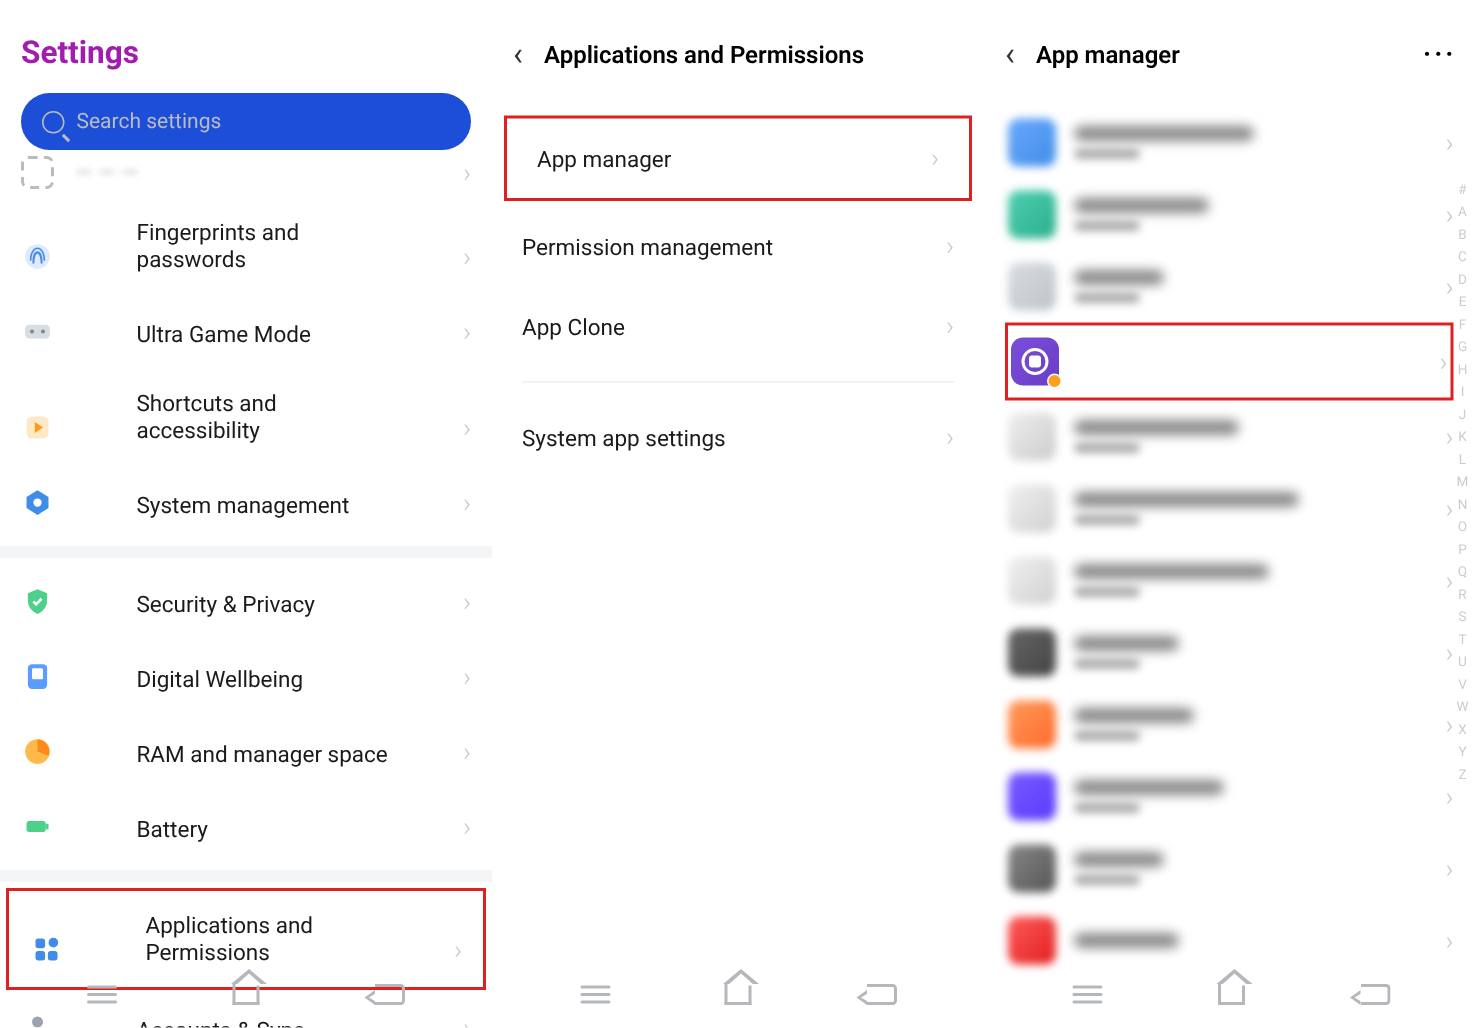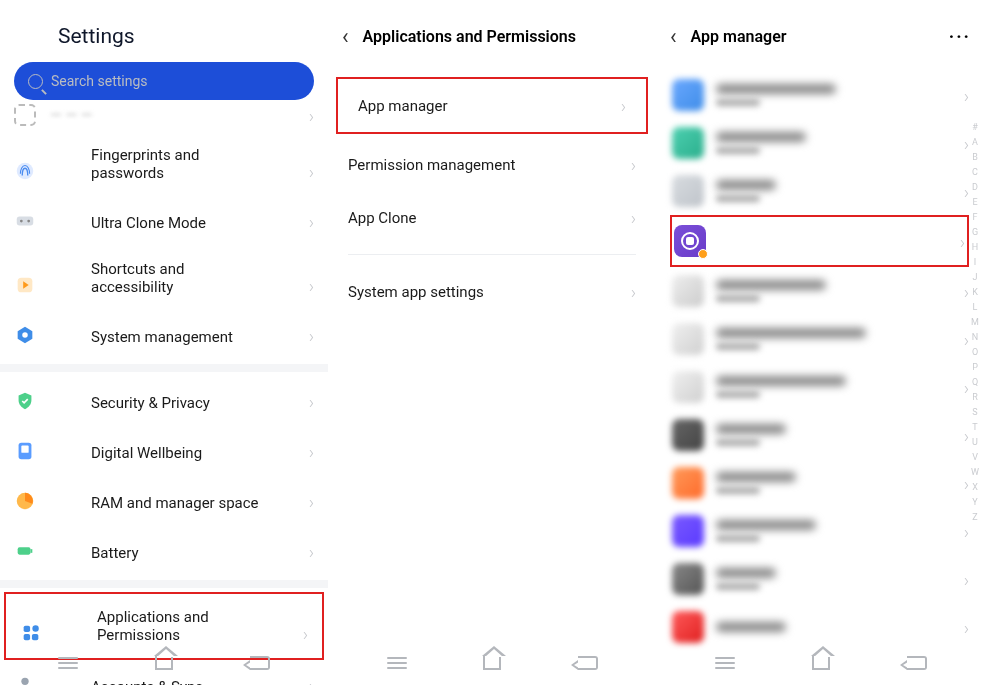--- a/index.html
+++ b/index.html
@@ -21,24 +21,23 @@
       position: relative;
       background: #fff;
     }
     .screen-1 { width: 328px; }
     .screen-2 { width: 328px; }
     .screen-3 { width: 329px; }
 
     
     .title-settings {
       font-size: 21px;
-      font-weight: 400;
+      font-weight: 700;
       padding: 24px 0 0 14px;
-      color: #0f172a;
-      margin-left: 44px;
+      color: #a21caf;
     }
     .search-box {
       margin: 14px 14px 4px 14px;
       background: #1d4ed8;
       border-radius: 20px;
       height: 38px;
       display: flex;
       align-items: center;
       padding: 0 14px;
       color: #b9bcc1;
@@ -245,21 +244,21 @@
       </div>
 
       <div class="srow">
         <div class="icon">
           <svg viewBox="0 0 24 24" width="22" height="22">
               <rect x="3" y="7" width="18" height="10" rx="3" fill="#d8dde4"></rect>
               <circle cx="8" cy="12" r="1.5" fill="#888"></circle>
               <circle cx="16" cy="12" r="1.5" fill="#888"></circle>
             </svg>
         </div>
-        <span class="label">Ultra Clone Mode</span>
+        <span class="label">Ultra Game Mode</span>
         <span class="chev">›</span>
       </div>
 
       <div class="srow">
         <div class="icon">
           <svg viewBox="0 0 24 24" width="22" height="22">
               <rect x="4" y="4" width="16" height="16" rx="4" fill="#ffe8c5"></rect>
               <path d="M10 8l6 4-6 4z" fill="#ff9a1a"></path>
             </svg>
         </div>

